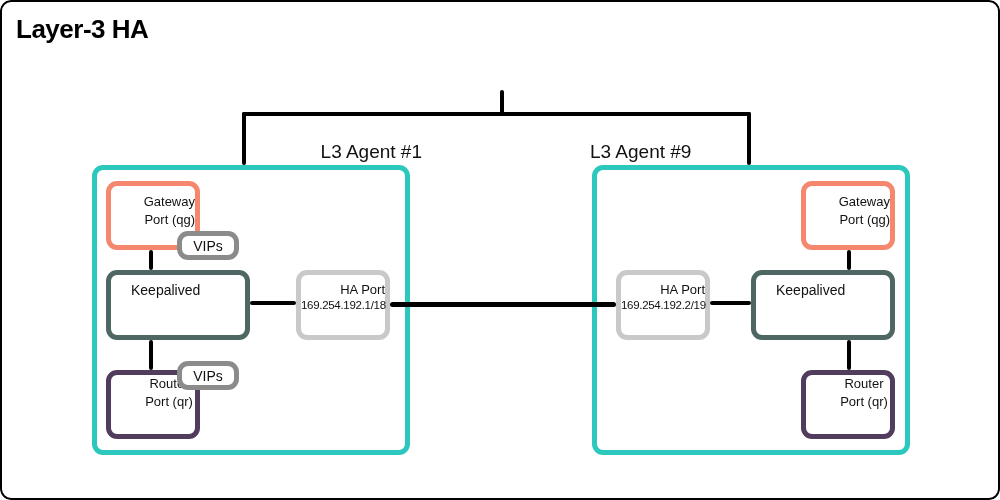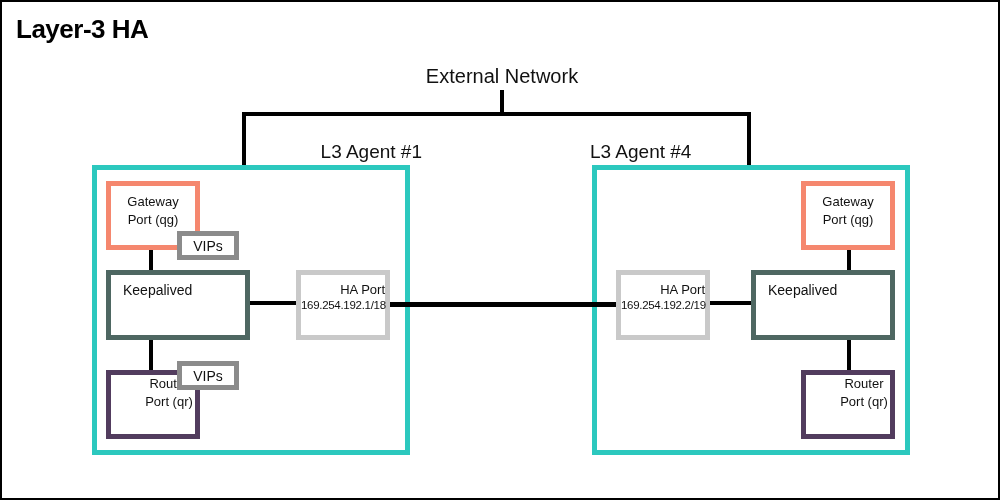--- a/index.html
+++ b/index.html
@@ -1,15 +1,15 @@
 <!DOCTYPE html>
 <html style="--teal: #2cc8be; --salmon: #f5876e; --slate: #4e6762; --purple: #523c5e; --vips-gray: #8b8b8b; --ha-gray: #c9c9c9; --line-black: #000000;"><head>
 <meta charset="utf-8">
 <style>
-  * { margin: 0; padding: 0; box-sizing: border-box; }
+  * { margin: 0; padding: 0; box-sizing: border-box; border-radius: 11px; }
   html, body { background: #fff; }
   body { font-family: "Liberation Sans", sans-serif; }
 
   .canvas {
     position: relative;
     width: 1000px;
     height: 500px;
     background: #fff;
     border: 2px solid #000;
     overflow: hidden;
@@ -62,41 +62,41 @@
   .box {
     position: absolute;
     background: #fff;
     color: #111;
     z-index: 4;
   }
 
   .gateway-box {
     width: 94px; height: 69px;
     border: 5px solid var(--salmon);
-    text-align: center;
+    text-align: right;
     font-size: 13px;
     line-height: 1.4;
     padding-top: 7px;
   }
   .router-box {
     width: 94px; height: 69px;
     border: 5px solid var(--purple);
     text-align: center;
     font-size: 13px;
     line-height: 1.4;
     display: flex;
     flex-direction: column;
     justify-content: flex-start;
     padding-left: 32px;
   }
   .keepalived-box {
     width: 144px; height: 70px;
     border: 5px solid var(--slate);
     font-size: 14px;
-    padding: 7px 0 0 12px;
+    padding: 7px 0 0 20px;
   }
   .ha-box {
     width: 94px; height: 70px;
     border: 5px solid var(--ha-gray);
     text-align: right;
     font-size: 13px;
     padding-top: 7px;
   }
   .ha-box .ip {
     display: block;
@@ -138,31 +138,30 @@
 
   .line.in-frame { position: absolute; }
 </style>
 </head>
 <body>
 
 <div class="canvas">
 
   <div class="diagram-title">Layer-3 HA</div>
 
-  <div class="ext-label">External Network</div>
 
   <div class="line" style="left:498px; top:88px; width:4px; height:24px;"></div>
   <div class="line" style="left:240px; top:110px; width:509px; height:4px;"></div>
   <div class="line" style="left:240px; top:110px; width:4px; height:53px;"></div>
   <div class="line" style="left:745px; top:110px; width:4px; height:53px;"></div>
 
   <div class="line" style="left:388px; top:300px; width:226px; height:5px;"></div>
 
   <div class="agent-label a1">L3 Agent #1</div>
-  <div class="agent-label a2">L3 Agent #4</div>
+  <div class="agent-label a2">L3 Agent #9</div>
 
   <div class="agent-frame a1">
     <div class="line in-frame ln-gw-ka"></div>
     <div class="line in-frame ln-ka-rt"></div>
     <div class="line in-frame ln-ka-ha"></div>
 
     <div class="box gateway-box">
       <span style="display:block;">Gateway</span>
       <span style="display:block;">Port (qg)</span>
     </div>

